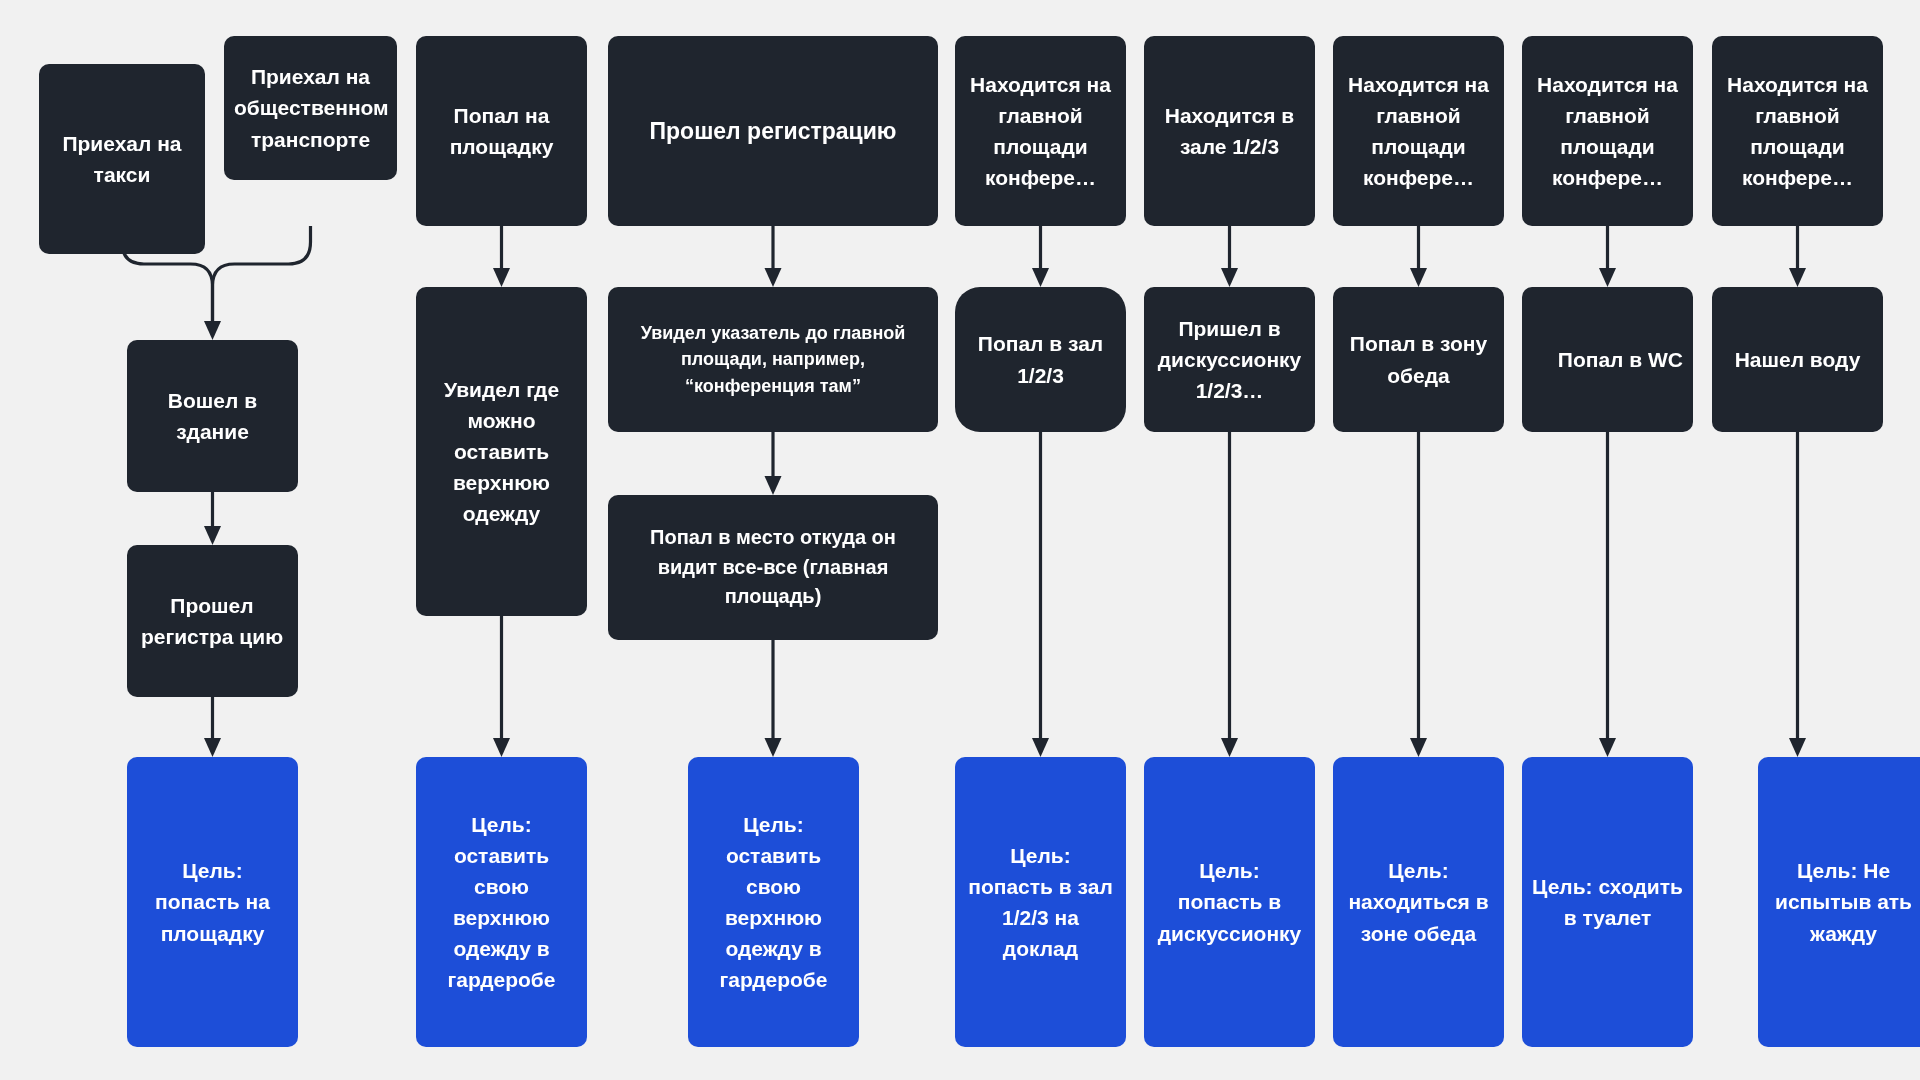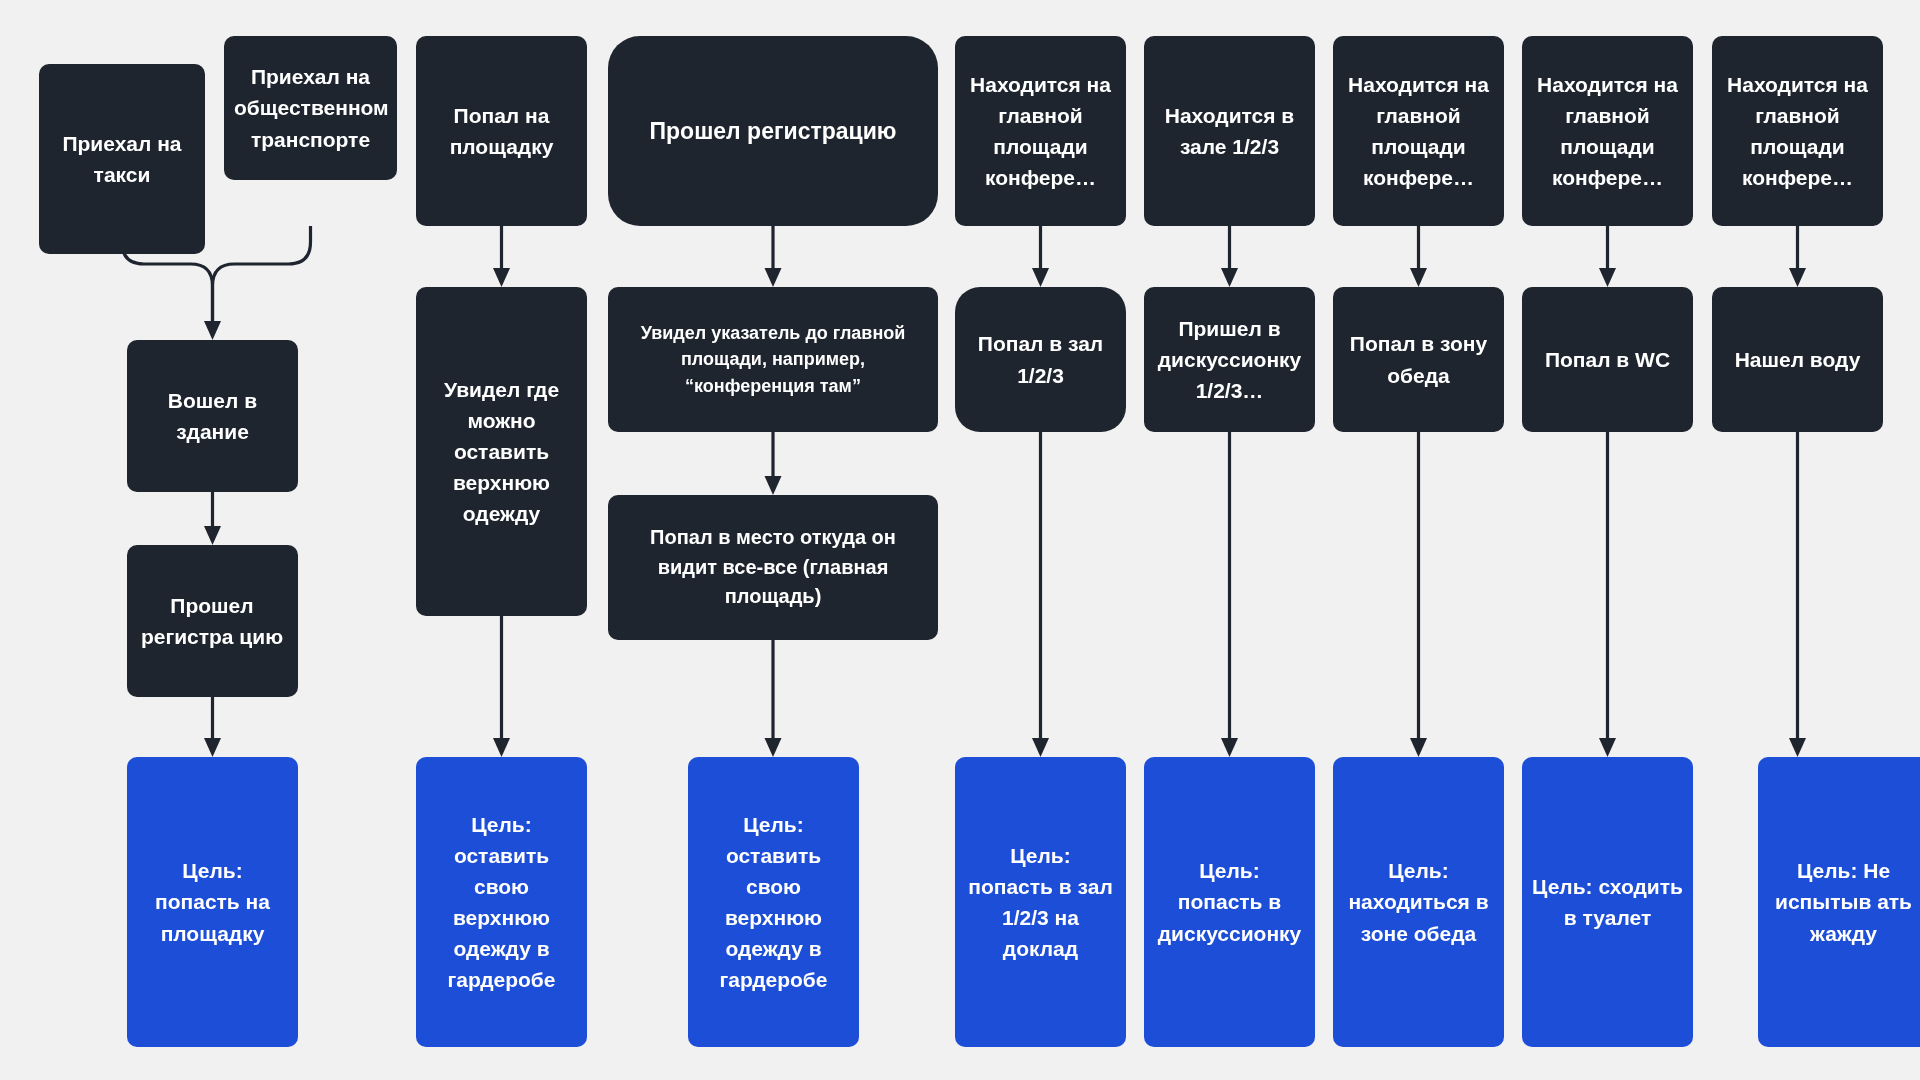--- a/index.html
+++ b/index.html
@@ -116,21 +116,21 @@
       </div>
       <div class="node dark" id="node-n6" style="left: 416px; top: 36px; width: 171px; height: 190px; font-size: 21px;">
         <span class="label">Попал на площадку</span>
       </div>
       <div class="node dark" id="node-n7" style="left: 416px; top: 287px; width: 171px; height: 329px; font-size: 21px;">
         <span class="label">Увидел где можно оставить верхнюю одежду</span>
       </div>
       <div class="node goal" id="node-n8" style="left: 416px; top: 757px; width: 171px; height: 290px; font-size: 21px;">
         <span class="label">Цель: оставить свою верхнюю одежду в гардеробе</span>
       </div>
-      <div class="node dark" id="node-n9" style="left: 608px; top: 36px; width: 330px; height: 190px; font-size: 23px; border-radius: 32px;">
+      <div class="node dark" id="node-n9" style="left: 608px; top: 36px; width: 330px; height: 190px; font-size: 23px;">
         <span class="label">Прошел регистрацию</span>
       </div>
       <div class="node dark" id="node-n10" style="left: 608px; top: 287px; width: 330px; height: 145px; font-size: 18px;">
         <span class="label">Увидел указатель до главной площади, например, “конференция там”</span>
       </div>
       <div class="node dark" id="node-n11" style="left: 608px; top: 495px; width: 330px; height: 145px; font-size: 20px;">
         <span class="label">Попал в место откуда он видит все-все (главная площадь)</span>
       </div>
       <div class="node goal" id="node-n12" style="left: 688px; top: 757px; width: 171px; height: 290px; font-size: 21px;">
         <span class="label">Цель: оставить свою верхнюю одежду в гардеробе</span>
@@ -158,21 +158,21 @@
       </div>
       <div class="node dark" id="node-n20" style="left: 1333px; top: 287px; width: 171px; height: 145px; font-size: 21px;">
         <span class="label">Попал в зону обеда</span>
       </div>
       <div class="node goal" id="node-n21" style="left: 1333px; top: 757px; width: 171px; height: 290px; font-size: 21px;">
         <span class="label">Цель: находиться в зоне обеда</span>
       </div>
       <div class="node dark" id="node-n22" style="left: 1522px; top: 36px; width: 171px; height: 190px; font-size: 21px;">
         <span class="label">Находится на главной площади конфере…</span>
       </div>
-      <div class="node dark" id="node-n23" style="left: 1522px; top: 287px; width: 171px; height: 145px; font-size: 21px;">
+      <div class="node dark" id="node-n23" style="left: 1522px; top: 287px; width: 171px; height: 145px; font-size: 21px; text-align: right;">
         <span class="label">Попал в WC</span>
       </div>
       <div class="node goal" id="node-n24" style="left: 1522px; top: 757px; width: 171px; height: 290px; font-size: 21px;">
         <span class="label">Цель: сходить в туалет</span>
       </div>
       <div class="node dark" id="node-n25" style="left: 1712px; top: 36px; width: 171px; height: 190px; font-size: 21px;">
         <span class="label">Находится на главной площади конфере…</span>
       </div>
       <div class="node dark" id="node-n26" style="left: 1712px; top: 287px; width: 171px; height: 145px; font-size: 21px;">
         <span class="label">Нашел воду</span>

